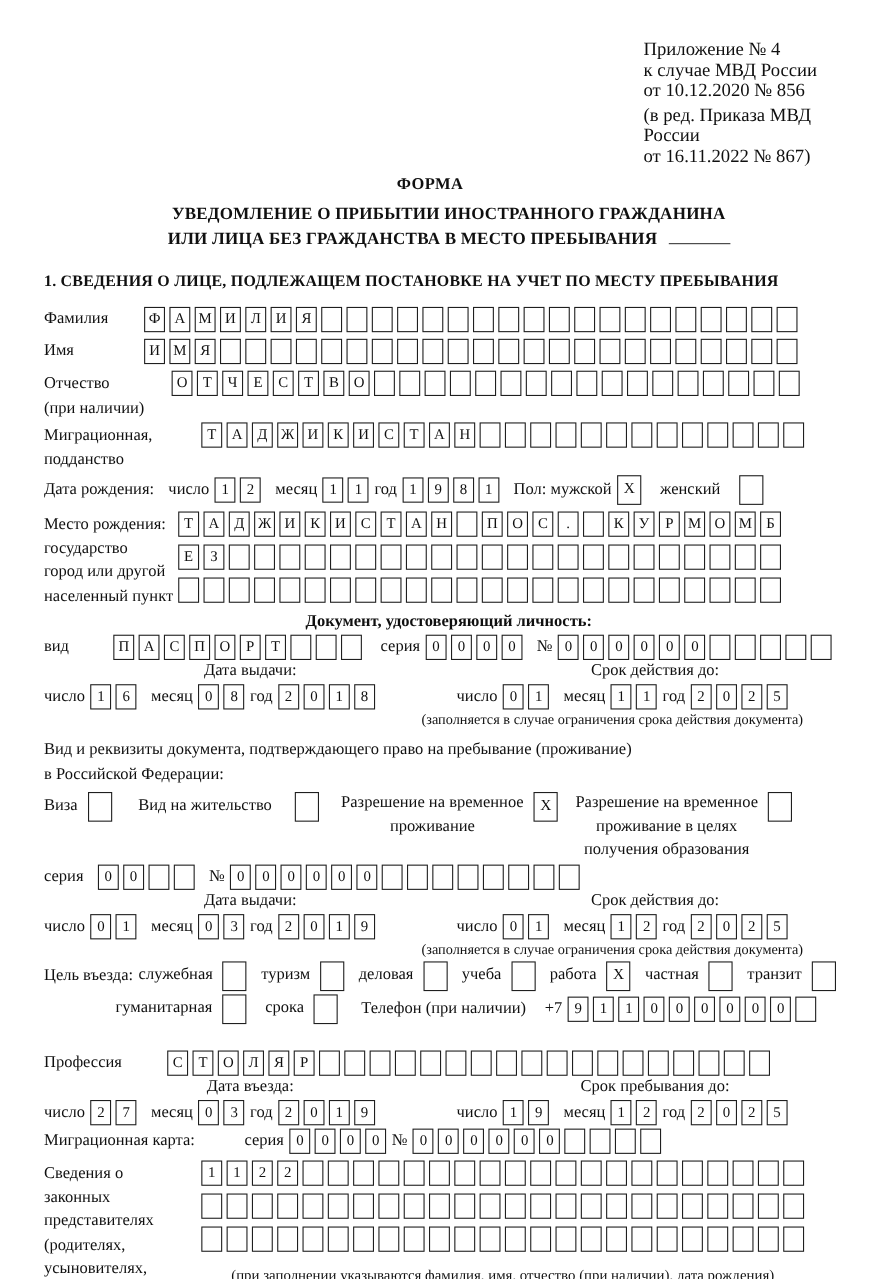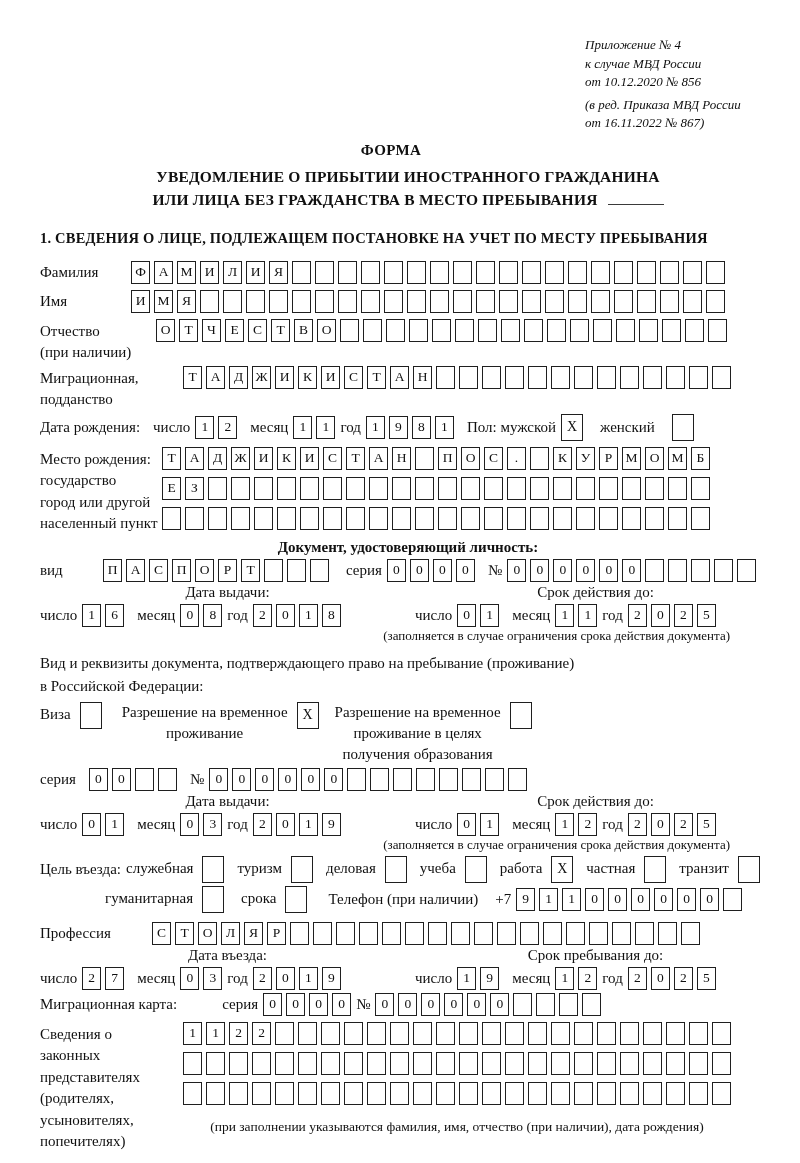--- a/index.html
+++ b/index.html
@@ -1,26 +1,26 @@
 <!DOCTYPE html>
 <html><head>
 <meta charset="utf-8">
 <style>
   html,body{margin:0;padding:0;background:#ffffff;}
   .page{width:800px;height:1163px;background:#fff;color:#101010;box-sizing:border-box;
         font-family:"Liberation Serif","DejaVu Serif",serif;font-size:15px;
         padding:36px 24px 8px 40px;overflow:hidden;position:relative;}
-  .ref-block{margin-left:545px;font-size:13px;line-height:18.5px;font-style:italic;}
+  .ref-block{margin-left:545px;font-size:17px;line-height:18.5px;}
   .ref-sub{margin-top:4px;}
   .forma{font-weight:bold;text-align:center;padding-right:34px;margin-top:9px;font-size:15px;letter-spacing:.4px;}
   .title{font-weight:bold;text-align:center;font-size:15.5px;line-height:23px;margin-top:6px;letter-spacing:.2px;}
   .blank-line{display:inline-block;width:56px;border-bottom:1.8px solid #3a3a3a;margin-left:10px;}
   .sec-head{font-weight:bold;font-size:14.5px;margin-top:19px;letter-spacing:.2px;}
   .row{display:flex;align-items:flex-start;}
-  .mt2{margin-top:2px;}.mt4{margin-top:4px;}.mt6{margin-top:6px;}.mt8{margin-top:9px;}.mt14{margin-top:14px;}
+  .mt2{margin-top:2px;}.mt4{margin-top:4px;}.mt6{margin-top:6px;}.mt8{margin-top:24px;}.mt14{margin-top:14px;}
   .lbl{flex:0 0 auto;padding-top:3px;}
   .lbl-block{flex:0 0 auto;line-height:21.5px;padding-top:2px;}
   .w58{width:58px;}.w91{width:91px;}.w116{width:116px;}.w122{width:122px;}.w143{width:143px;}.w110{width:112px;}
   .boxes{display:flex;gap:4px;flex-wrap:nowrap;}
   .cell{flex:0 0 auto;width:17px;height:21px;border:1.5px solid #1f1f1f;background:#fff;
         text-align:center;font-size:13.5px;line-height:20px;}
   .cbx .cell{width:20px;height:25px;line-height:24px;font-size:14px;}
   .boxcol{display:flex;flex-direction:column;gap:7px;}
   .two-col{display:flex;margin-top:2px;}
   .col-l{width:375px;flex:0 0 auto;}
@@ -402,20 +402,26 @@
     <div>в Российской Федерации:</div>
   </div>
 
   <div class="row mt4">
     <span class="cb-group">
       <span class="opt-label">Виза</span>
       <span class="boxes cbx">
           <span class="cell"></span>
         </span>
     </span>
+    <span class="cb-group ml24">
+      <span class="opt-label">Вид на жительство</span>
+      <span class="boxes cbx ml12">
+          <span class="cell"></span>
+        </span>
+    </span>
     <span class="cb-group ml20">
       <span class="cb-center">
         <div>Разрешение на временное</div>
         <div>проживание</div>
       </span>
       <span class="boxes cbx">
           <span class="cell">X</span>
         </span>
     </span>
     <span class="cb-group ml16">

